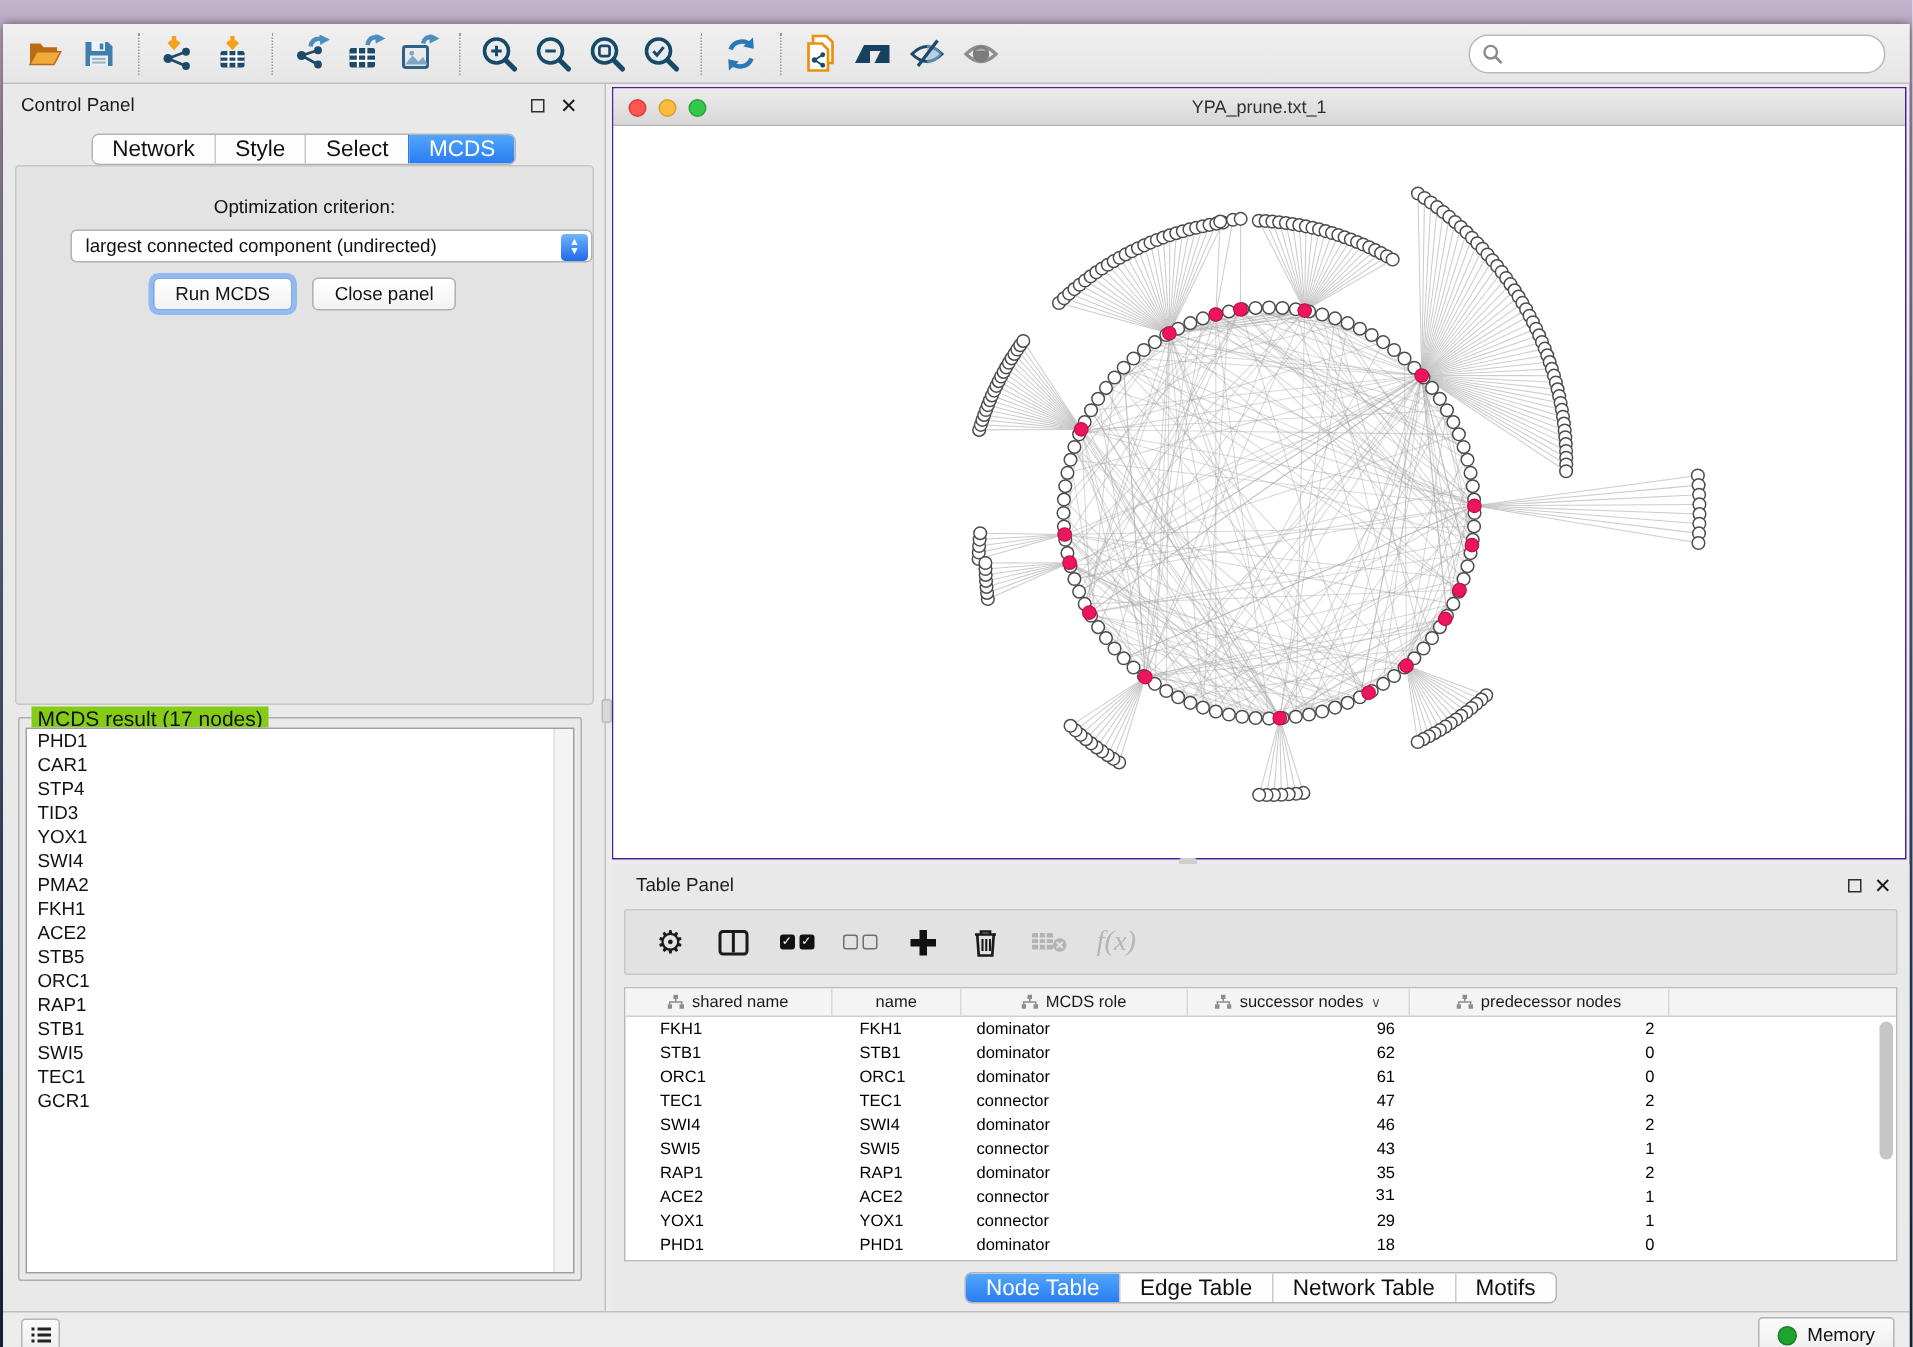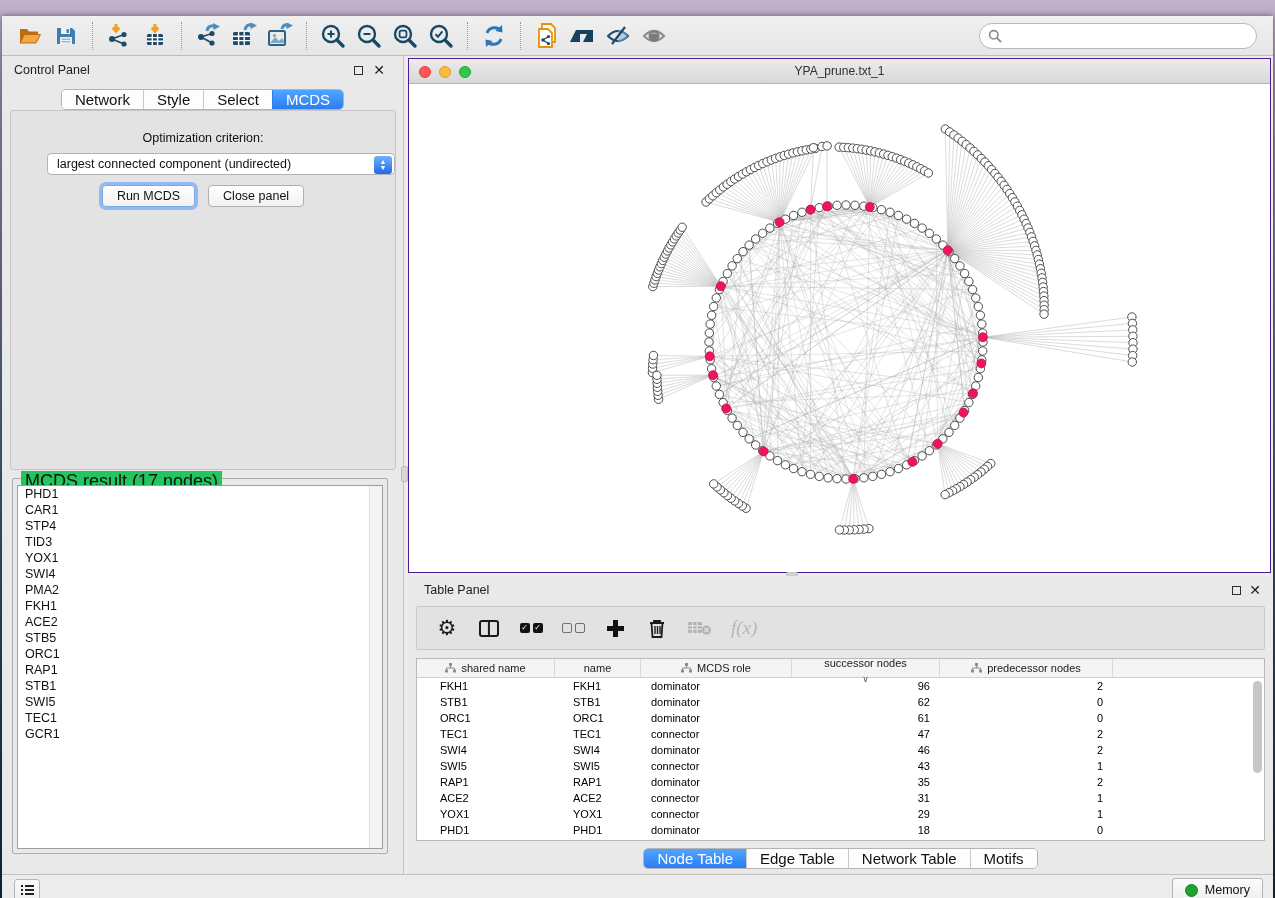--- a/index.html
+++ b/index.html
@@ -32,21 +32,21 @@
   .cp-tabs { position:absolute; left:0; right:0; top:33px; display:flex; justify-content:center; z-index:2; }
   .cp-inner { position:absolute; left:8px; top:54px; width:386px; height:360px; background:#e3e3e3; border:1px solid #c6c6c6; border-radius:3px; }
   .opt-label { position:absolute; left:0; right:0; top:20px; text-align:center; font-size:12.5px; color:#111; }
   .dropdown { position:absolute; left:36px; top:42px; width:348px; height:22px; background:#fff; border:1px solid #b2b2b2; border-radius:4px; font-size:12.5px; display:flex; align-items:center; padding-left:9px; color:#111; }
   .dd-stepper { position:absolute; right:1px; top:1px; width:18px; height:18px; margin:1px; border-radius:3px; background:linear-gradient(#6fb4fb,#2069ea); display:flex; flex-direction:column; align-items:center; justify-content:center; }
   .dd-stepper span { color:#fff; font-size:7px; line-height:6px; }
   .btn { background:linear-gradient(#ffffff,#f2f2f2); border:1px solid #b0b0b0; border-radius:4px; height:22px; font-size:12.5px; padding:0 14px; color:#111; display:flex; align-items:center; }
   .btn.focus { box-shadow:0 0 0 3px rgba(90,156,255,.6); border-color:#7ca9e0; }
   .cp-btnrow { position:absolute; left:0; right:0; top:74px; display:flex; justify-content:center; gap:13px; }
   .mcds-fieldset { position:absolute; left:10px; top:422px; width:376px; height:376px; border:1px solid #adadad; border-radius:2px; }
-  .mcds-legend { position:absolute; left:8px; top:-8px; background:#22c55e; padding:0 4px; font-size:18px; color:#111; }
+  .mcds-legend { position:absolute; left:8px; top:-8px; background:#84cc16; padding:0 4px; font-size:14px; color:#111; }
   .mcds-list { position:absolute; left:4px; top:6px; right:4px; bottom:4px; background:#fff; border:1px solid #9d9d9d; overflow:hidden; }
   .mcds-scroll { position:absolute; right:0; top:0; bottom:0; width:13px; background:#f4f4f4; border-left:1px solid #e0e0e0; }
   .mcds-item { font-size:12.5px; color:#111; line-height:16px; padding-left:7px; }
 
   
   .net-window { position:absolute; left:406px; top:42px; width:863px; height:515px; background:#fff; border:1px solid #4c1d95; }
   .net-titlebar { position:absolute; left:0; top:0; right:0; height:25px; background:linear-gradient(#ececec,#d7d7d7); border-bottom:1px solid #b3b3b3; }
   .net-title { position:absolute; left:0; right:0; top:5px; text-align:center; font-size:12px; color:#2f2f2f; }
   .tl { position:absolute; top:6.5px; width:12px; height:12px; border-radius:50%; }
   .net-canvas { position:absolute; left:0; top:25px; width:861px; height:488px; background:#fff; overflow:hidden; }
@@ -1103,21 +1103,21 @@
           </div>
           <div class="th" style="width: 151px;">
             <svg width="11" height="10" viewBox="0 0 11 10">
               <rect x="4" y="0" width="3" height="3" fill="#8d8d8d"></rect>
               <rect x="0" y="6.5" width="3" height="3" fill="#8d8d8d"></rect>
               <rect x="8" y="6.5" width="3" height="3" fill="#8d8d8d"></rect>
               <path d="M5.5 3 v2 M1.5 6.5 v-1.5 h8 v1.5" stroke="#8d8d8d" fill="none"></path>
             </svg>
             <span>MCDS role</span>
           </div>
-          <div class="th" style="width: 148px; flex-direction: column;">
+          <div class="th" style="width: 148px;">
             <svg width="11" height="10" viewBox="0 0 11 10">
               <rect x="4" y="0" width="3" height="3" fill="#8d8d8d"></rect>
               <rect x="0" y="6.5" width="3" height="3" fill="#8d8d8d"></rect>
               <rect x="8" y="6.5" width="3" height="3" fill="#8d8d8d"></rect>
               <path d="M5.5 3 v2 M1.5 6.5 v-1.5 h8 v1.5" stroke="#8d8d8d" fill="none"></path>
             </svg>
             <span>successor nodes</span>
             <span class="sorticon">∨</span>
           </div>
           <div class="th" style="width: 173px;">
@@ -1177,21 +1177,21 @@
             <div class="td" style="width: 138px; padding: 0px 0px 0px 23px;">RAP1</div>
             <div class="td" style="width: 86px; padding: 0px 0px 0px 18px;">RAP1</div>
             <div class="td" style="width: 151px; padding: 0px 0px 0px 10px;">dominator</div>
             <div class="td num" style="width: 148px; padding: 0px 10px 0px 0px;">35</div>
             <div class="td num" style="width: 173px; padding: 0px 10px 0px 0px;">2</div>
           </div>
           <div class="tr">
             <div class="td" style="width: 138px; padding: 0px 0px 0px 23px;">ACE2</div>
             <div class="td" style="width: 86px; padding: 0px 0px 0px 18px;">ACE2</div>
             <div class="td" style="width: 151px; padding: 0px 0px 0px 10px;">connector</div>
-            <div class="td num" style="width: 148px; padding: 0px 10px 0px 0px;">31</div>
+            <div class="td num" style="width: 148px; padding: 0px 10px 0px 0px; font-family: Liberation Mono, monospace;">31</div>
             <div class="td num" style="width: 173px; padding: 0px 10px 0px 0px;">1</div>
           </div>
           <div class="tr">
             <div class="td" style="width: 138px; padding: 0px 0px 0px 23px;">YOX1</div>
             <div class="td" style="width: 86px; padding: 0px 0px 0px 18px;">YOX1</div>
             <div class="td" style="width: 151px; padding: 0px 0px 0px 10px;">connector</div>
             <div class="td num" style="width: 148px; padding: 0px 10px 0px 0px;">29</div>
             <div class="td num" style="width: 173px; padding: 0px 10px 0px 0px;">1</div>
           </div>
           <div class="tr">

